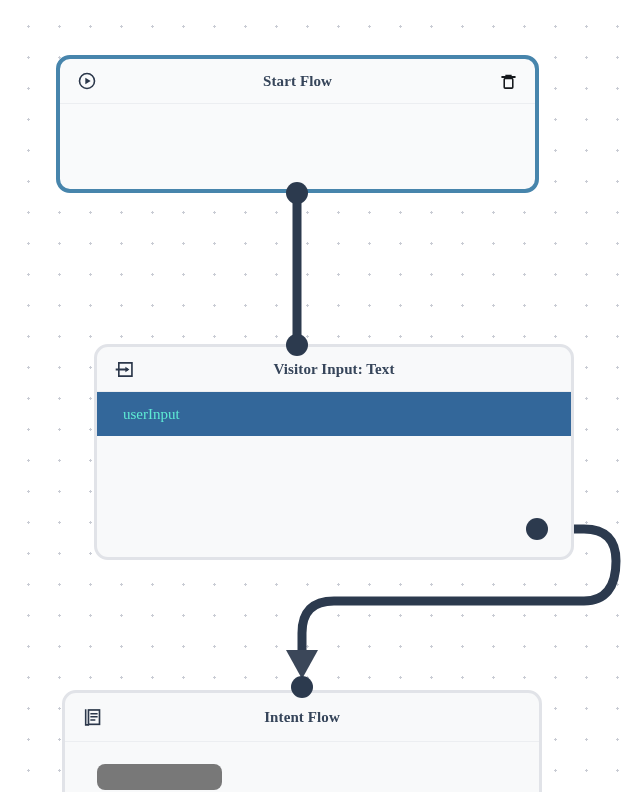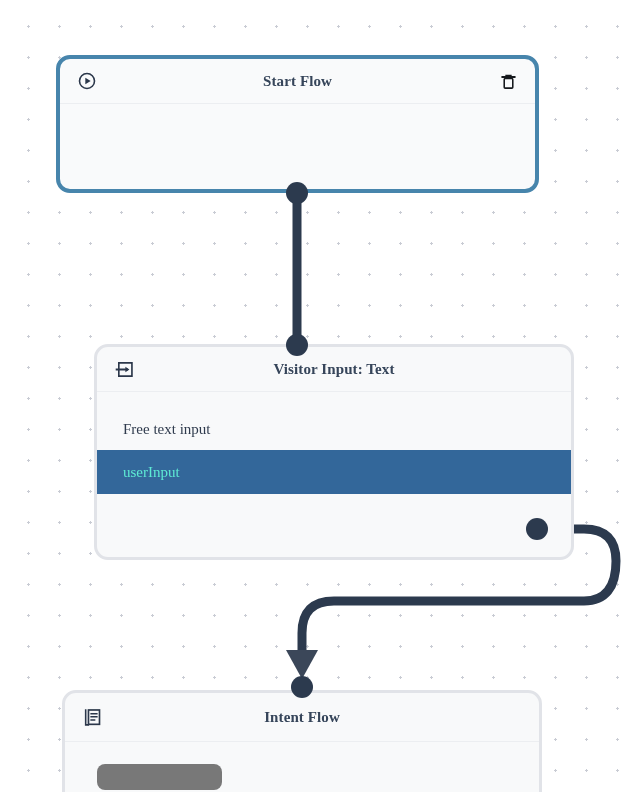--- a/index.html
+++ b/index.html
@@ -162,23 +162,20 @@
           <path d="M20.5 4.5 H5.5 V19.5 H20.5 V4.5"></path>
           <line x1="3" y1="12" x2="15" y2="12" stroke-width="2.1"></line>
           <polygon points="13,8.8 17.6,12 13,15.2" fill="#2b374a" stroke="none"></polygon>
         </svg>
       </span>
       <span class="node-title">Visitor Input: Text</span>
       <span class="hdr-spacer"></span>
     </div>
     <div class="node-divider"></div>
     <div class="node-body">
-      <div class="row" style="margin-top:16px;">
-        <span>Free text input</span>
-      </div>
       <div class="row highlight" style="height:44px;">
         <span>userInput</span>
       </div>
     </div>
   </div>
 
   <div class="node plain" id="node-intent-match" style="left:62px; top:690px; width:480px; height:150px;">
     <div class="node-header" style="height:48px;">
       <span class="hdr-icon">
         <svg width="21" height="21" viewBox="0 0 24 24" fill="none" stroke="#2b374a" stroke-width="1.8" stroke-linecap="square">

